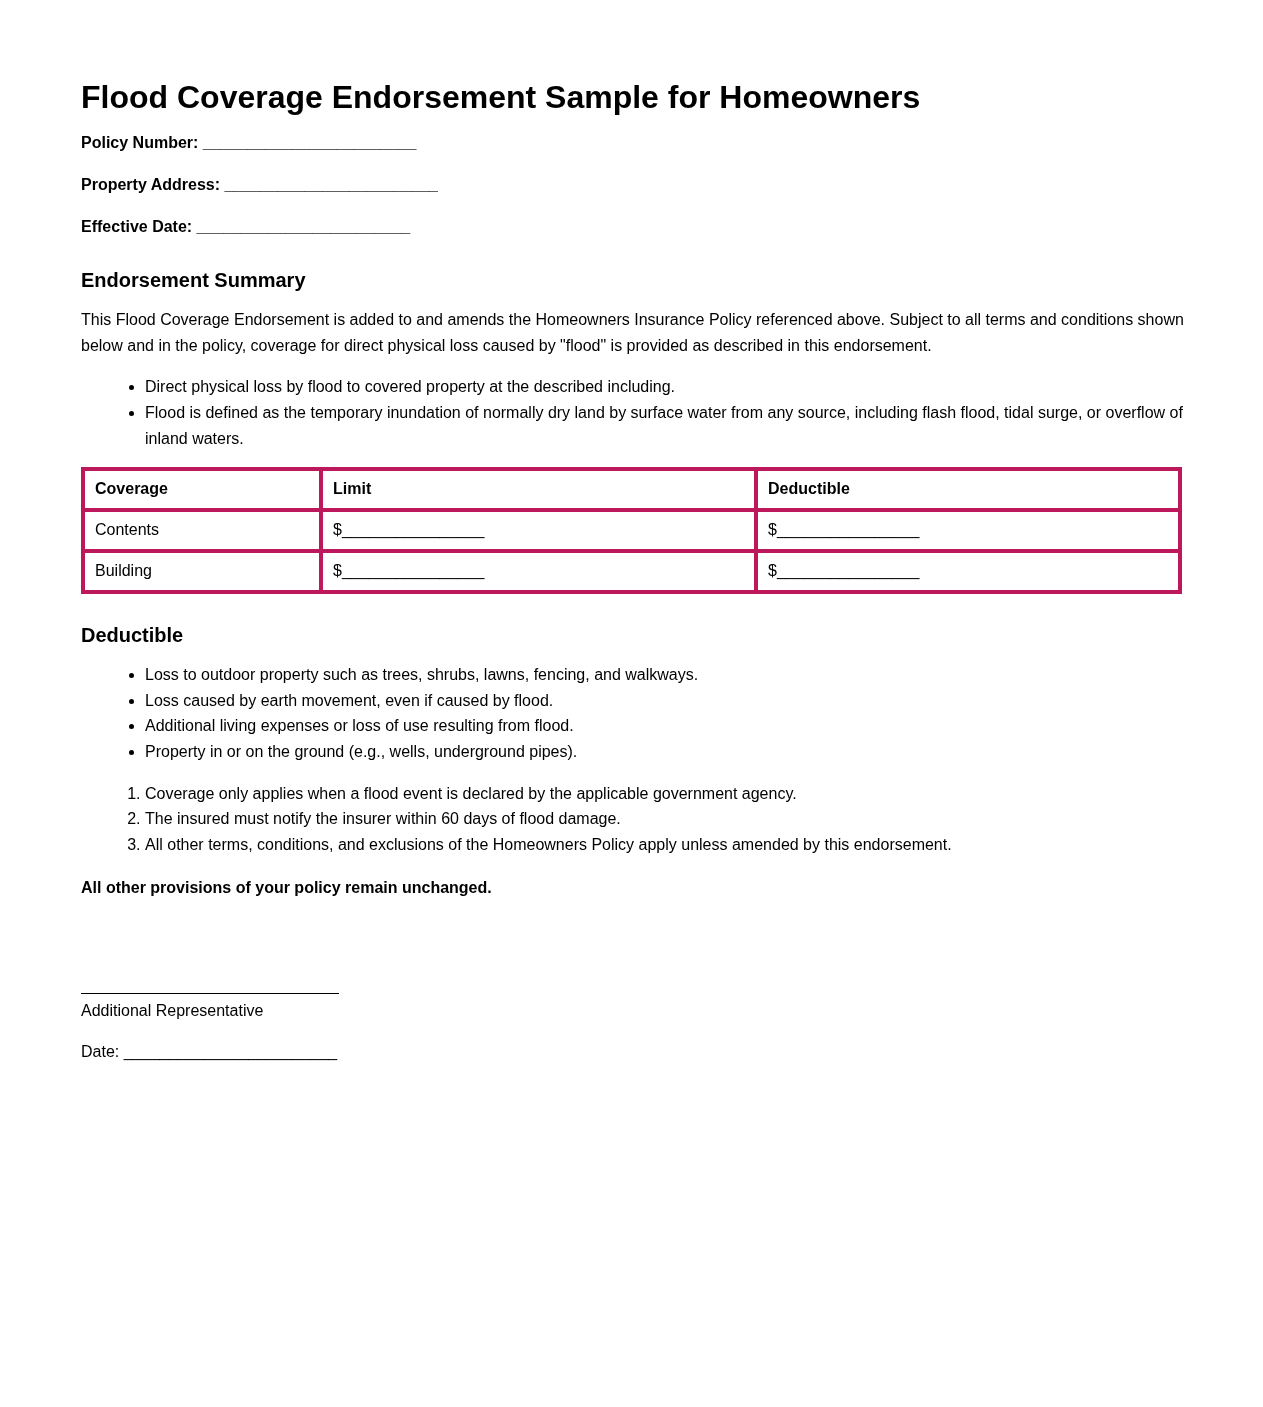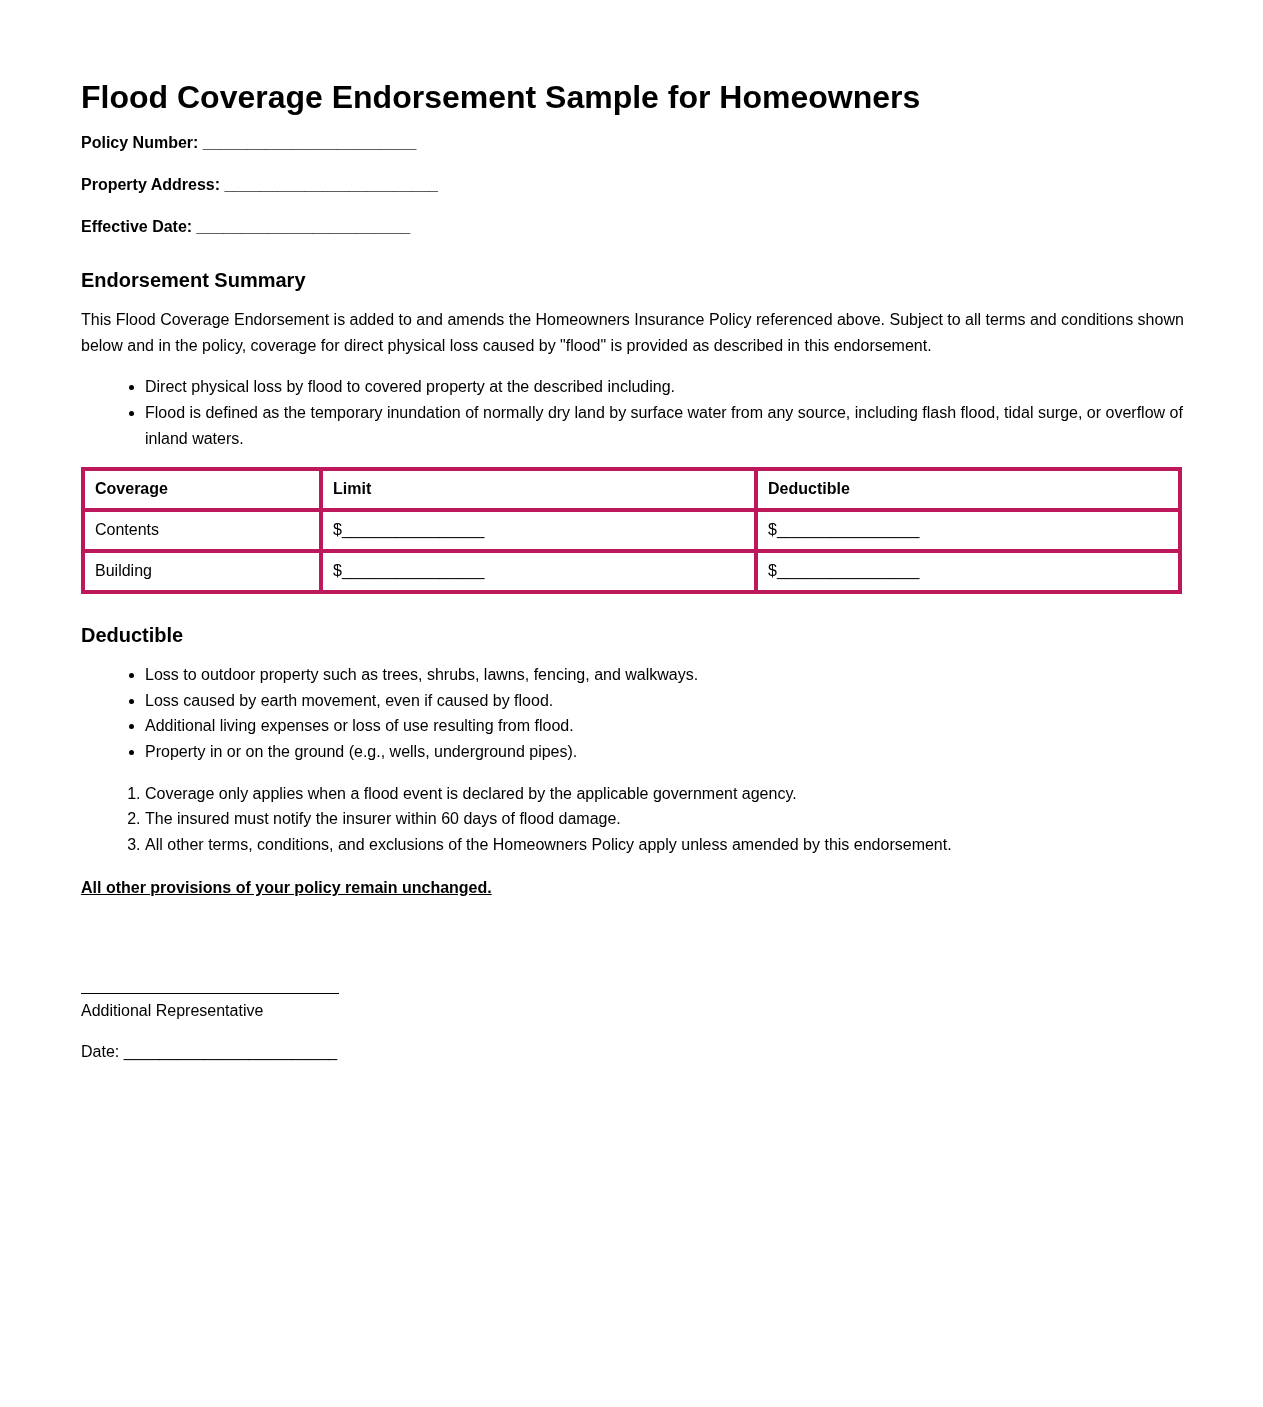--- a/index.html
+++ b/index.html
@@ -14,21 +14,21 @@
   .blank { font-weight: bold; }
   h2 { font-size: 20px; font-weight: bold; margin: 28px 0 14px 0; line-height: 1.3; }
   h3 { font-size: 16px; font-weight: bold; margin: 26px 0 12px 0; line-height: 1.3; }
   p { margin: 0 0 16px 0; }
   ul, ol { margin: 0 0 16px 0; padding-left: 64px; }
   li { margin: 0; line-height: 1.6; }
   table { border-collapse: collapse; width: 1101px; margin: 0 0 16px 0; }
   th, td { border: 4px solid #be185d; padding: 8px 10px; text-align: left; line-height: 1.3; height: 21px; }
   th { font-weight: bold; }
   .col1 { width: 214px; } .col2 { width: 411px; }
-  .final { font-weight: bold; margin-top: 18px; text-decoration: underline; }
+  .final { font-weight: bold; margin-top: 18px; }
   .sig { margin-top: 72px; }
   .sig-line { width: 258px; border-bottom: 1px solid #000; height: 20px; }
   .sig-label { margin: 4px 0 16px 0; }
 </style>
 </head>
 <body>
 
 <div class="page">
   <h1>Flood Coverage Endorsement Sample for Homeowners</h1>
 

